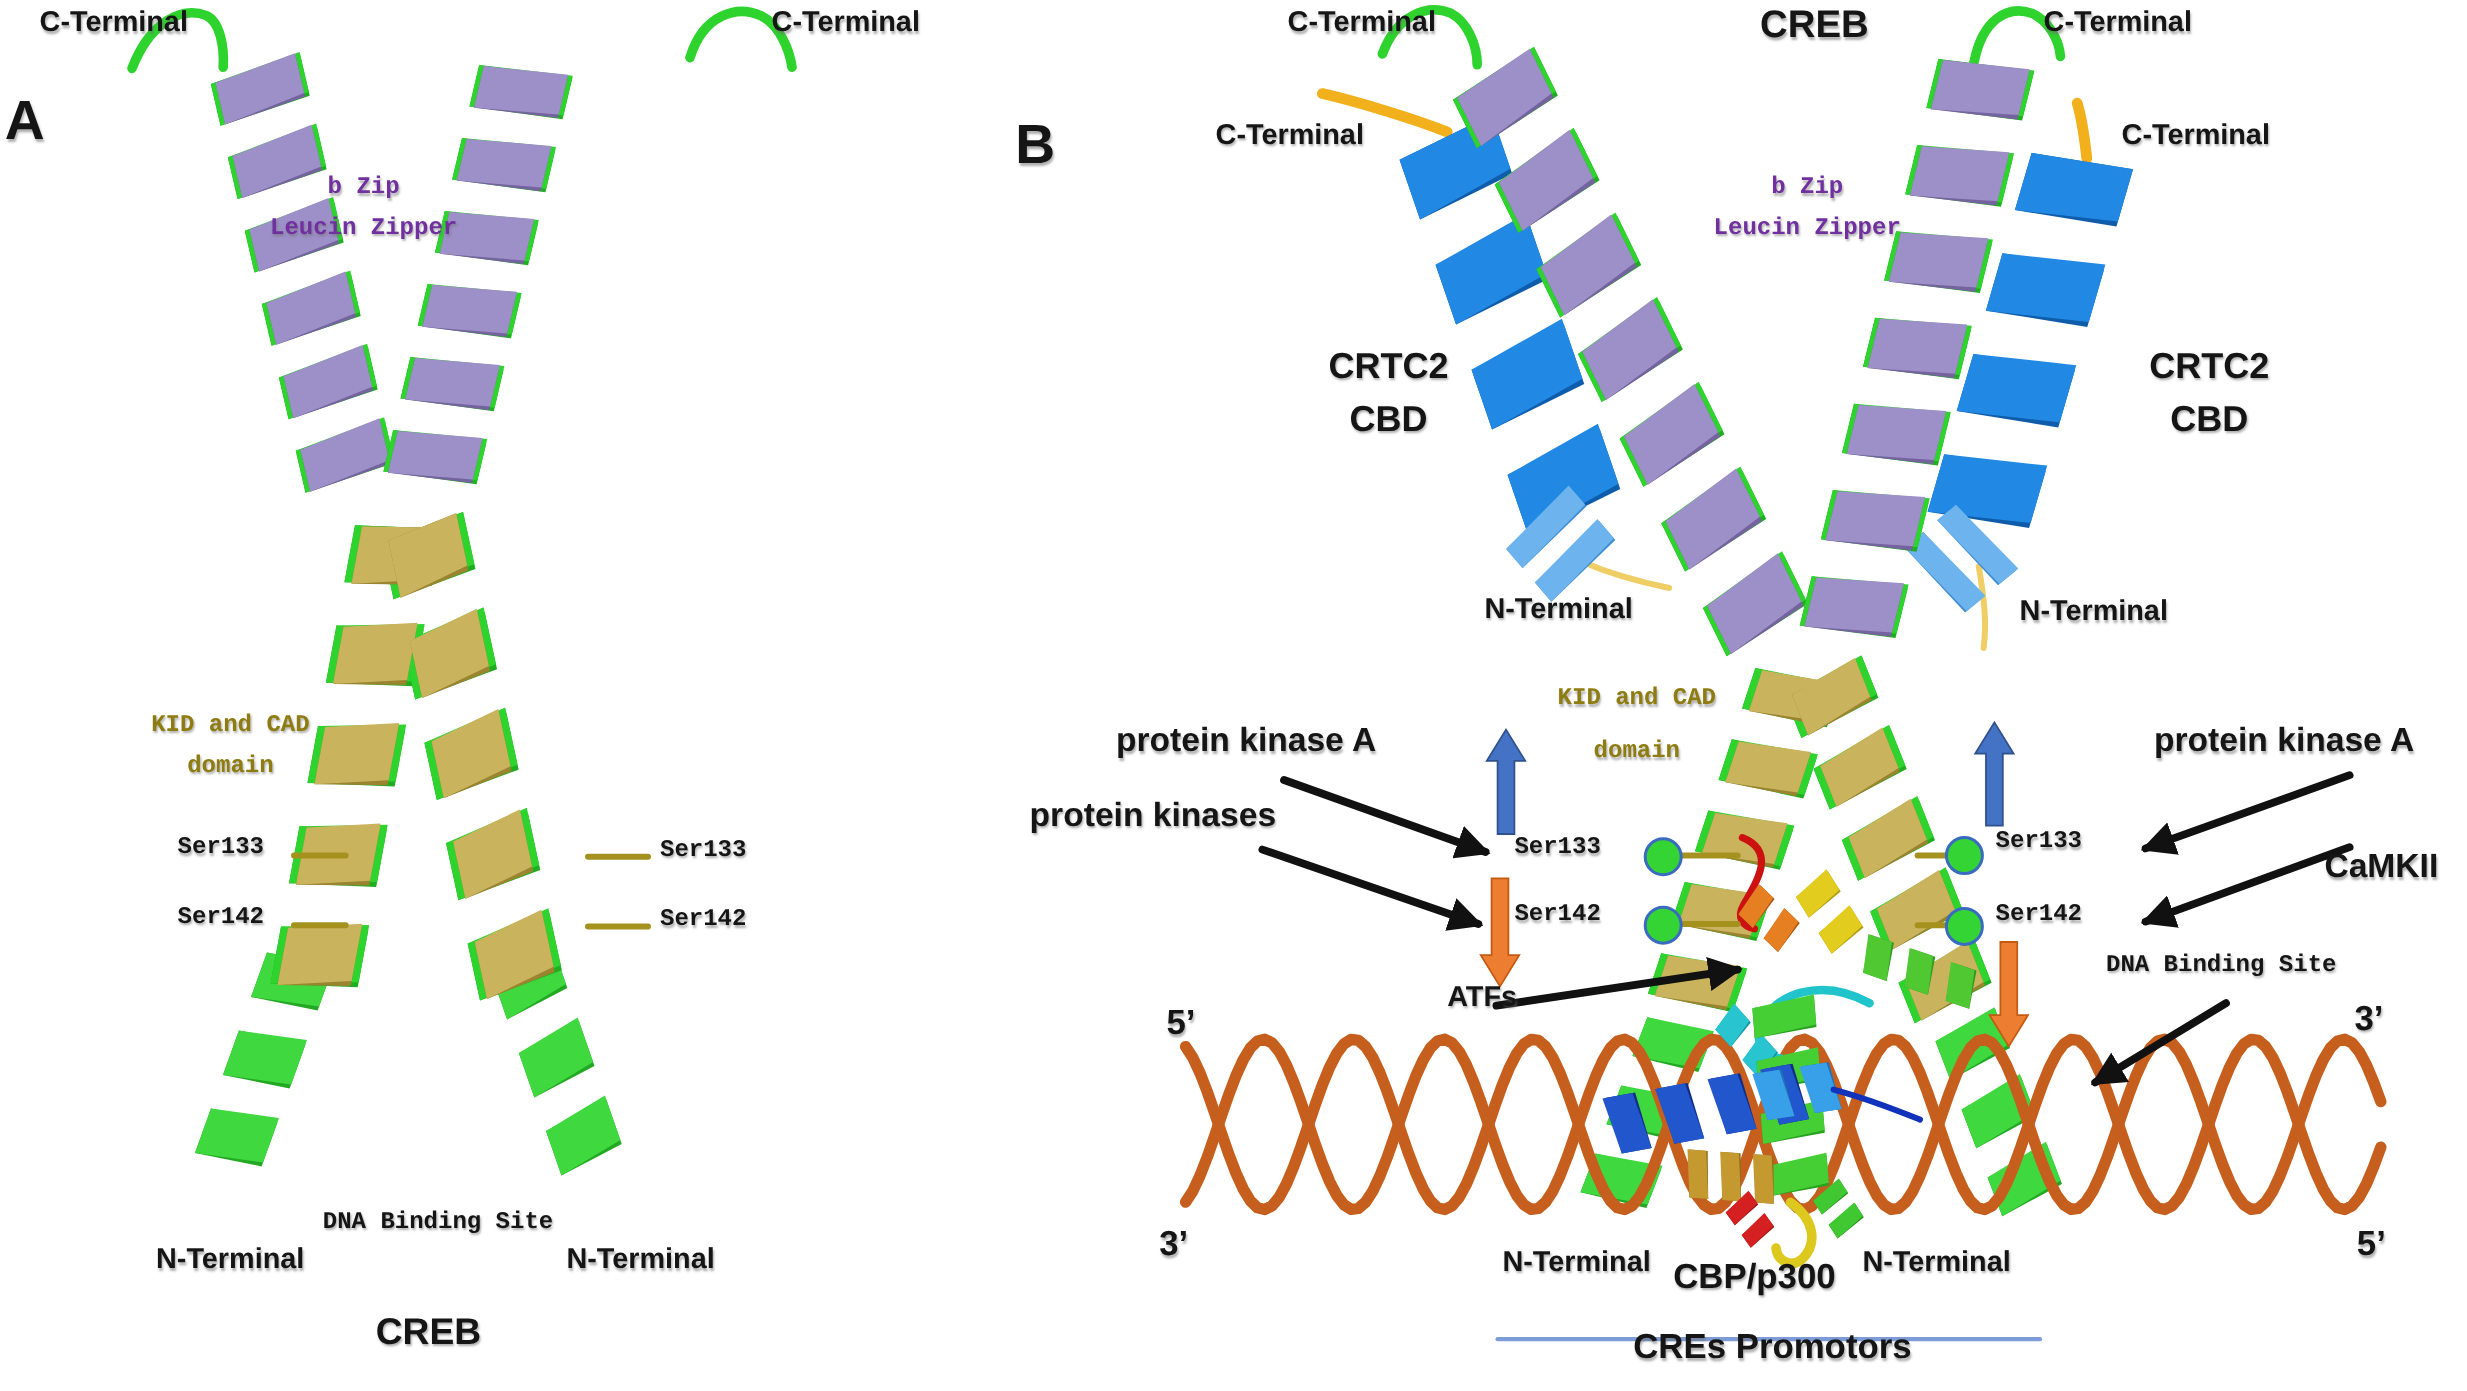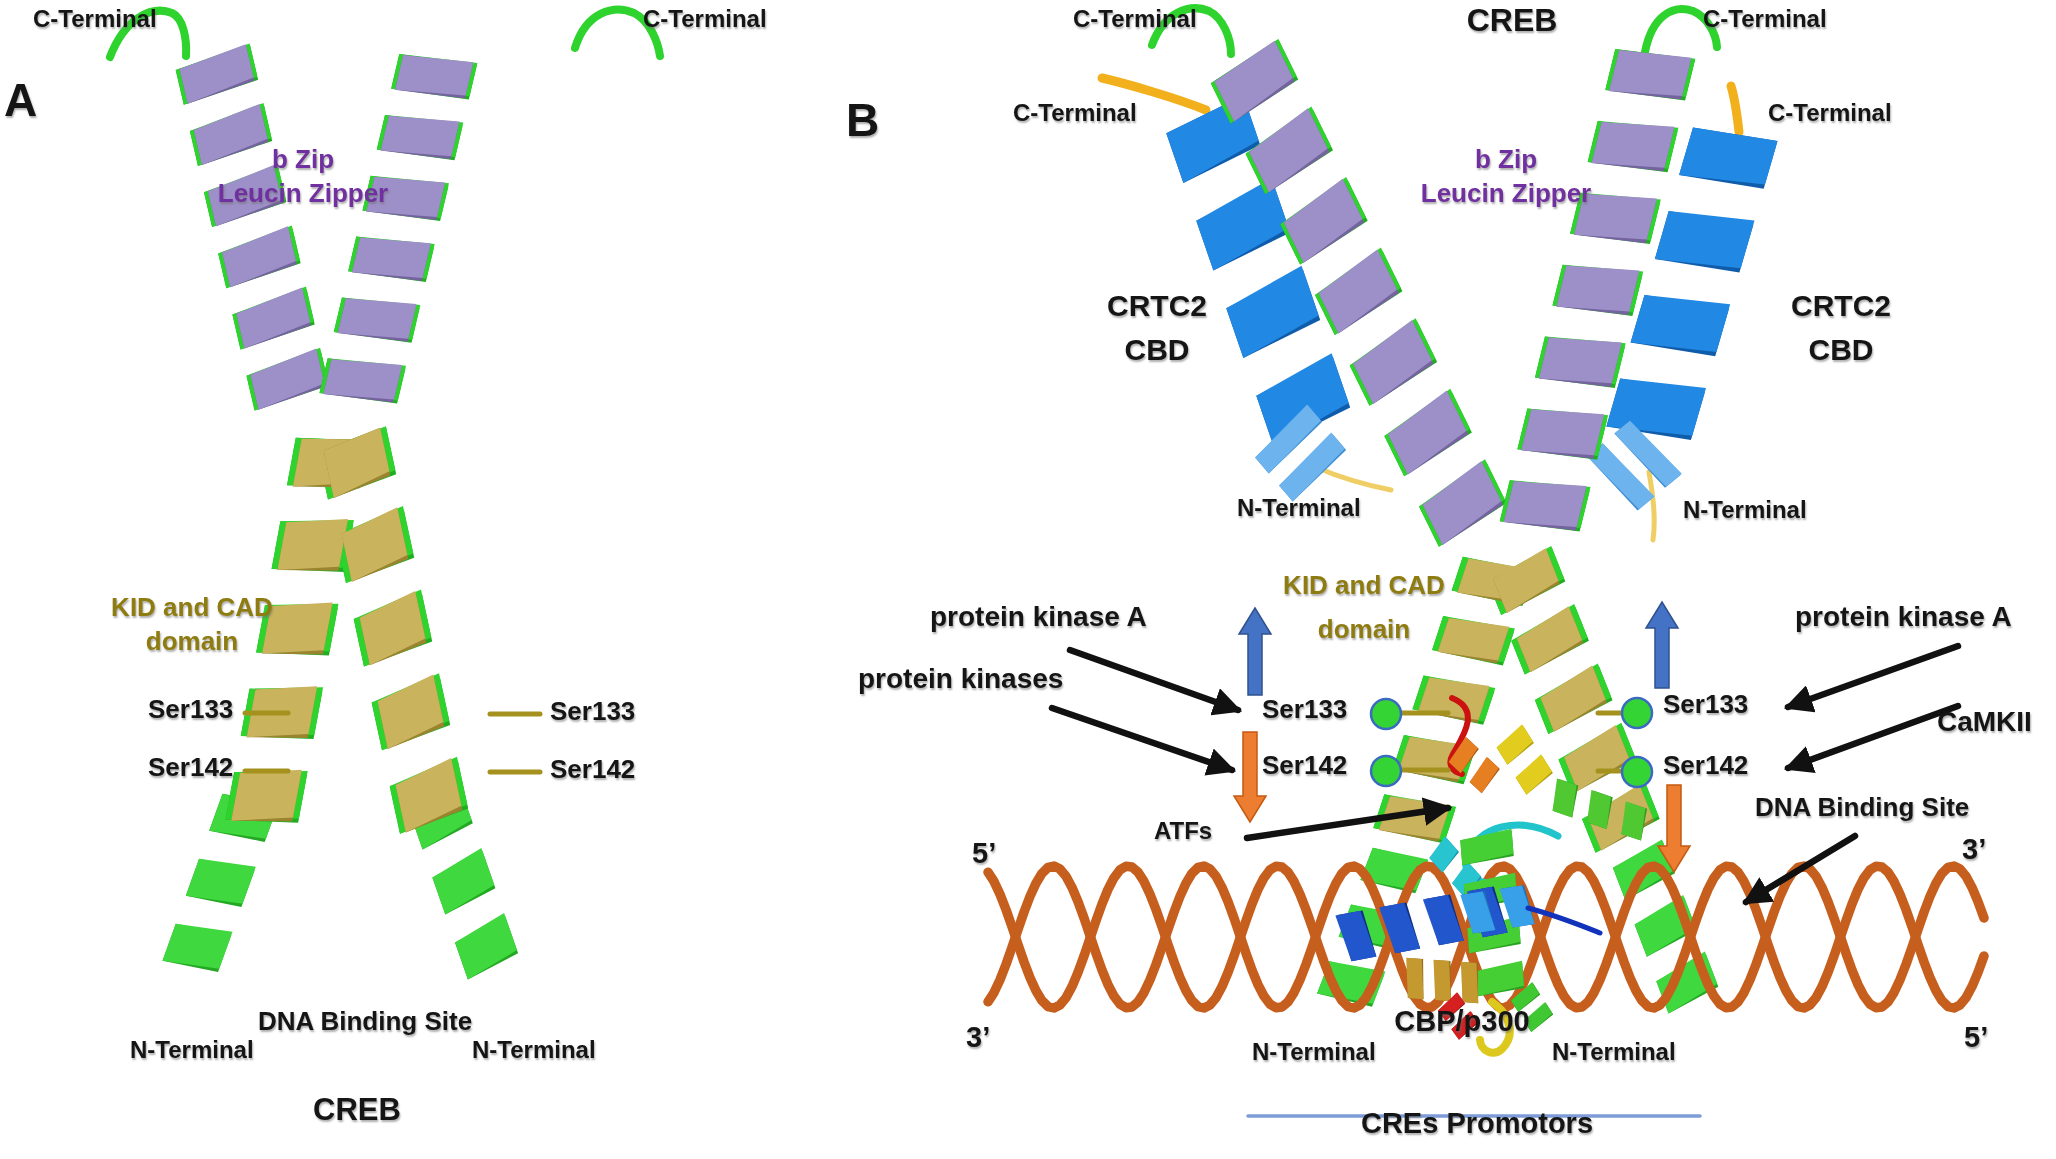--- a/index.html
+++ b/index.html
@@ -5,21 +5,21 @@
   html,body{margin:0;padding:0;background:#fff;}
   .stage{position:relative;width:2056px;height:1159px;background:#fff;overflow:hidden;
          font-family:"Liberation Sans",sans-serif;}
   #art{position:absolute;left:0;top:0;width:2056px;height:1159px;}
   .lb{position:absolute;white-space:nowrap;color:#151515;font-weight:600;line-height:1.05;
       text-shadow:1px 2px 2px rgba(110,110,110,.55);z-index:5;}
   .ctr{transform:translateX(-50%);text-align:center;}
   .b{font-weight:700;}
   .olv{color:#8e7c10;}
   .pur{color:#7030a0;}
-  .f24{font-size:24px;} .f26{font-size:26px;} .f28{font-size:28px;}
+  .f24{font-size:24px;} .f26{font-size:20px;font-family:Liberation Mono, monospace;} .f28{font-size:28px;}
   .f29{font-size:29px;} .f30{font-size:30px;} .f31{font-size:31px;}
   .f32{font-size:32px;} .f46{font-size:46px;}
 </style>
 </head>
 <body>
 
 <div class="stage">
 
   <svg id="art" viewBox="0 0 2056 1159">
     <defs>
@@ -418,23 +418,23 @@
   <div class="lb f26 b olv ctr" style="left:1364px;top:572px">KID and CAD</div>
   <div class="lb f26 b olv ctr" style="left:1364px;top:616px">domain</div>
   <div class="lb f28" style="left:930px;top:602px">protein kinase A</div>
   <div class="lb f28" style="left:858px;top:664px">protein kinases</div>
   <div class="lb f28" style="left:1795px;top:602px">protein kinase A</div>
   <div class="lb f28" style="left:1937px;top:707px">CaMKII</div>
   <div class="lb f26" style="left:1262px;top:696px">Ser133</div>
   <div class="lb f26" style="left:1262px;top:752px">Ser142</div>
   <div class="lb f26" style="left:1663px;top:691px">Ser133</div>
   <div class="lb f26" style="left:1663px;top:752px">Ser142</div>
-  <div class="lb f24" style="left:1154px;top:818px">ATFs</div>
+  <div class="lb f24" style="left:1206px;top:818px">ATFs</div>
   <div class="lb f26 b" style="left:1755px;top:794px">DNA Binding Site</div>
   <div class="lb f29 b" style="left:972px;top:838px">5’</div>
   <div class="lb f29 b" style="left:966px;top:1022px">3’</div>
   <div class="lb f29 b" style="left:1962px;top:834px">3’</div>
   <div class="lb f29 b" style="left:1964px;top:1022px">5’</div>
   <div class="lb f24" style="left:1252px;top:1039px">N-Terminal</div>
   <div class="lb f24" style="left:1552px;top:1039px">N-Terminal</div>
-  <div class="lb f29 ctr" style="left:1462px;top:1006px">CBP/p300</div>
+  <div class="lb f29 ctr" style="left:1462px;top:1049px">CBP/p300</div>
   <div class="lb f29 b ctr" style="left:1477px;top:1108px">CREs Promotors</div>
 </div>
 
 </body></html>

